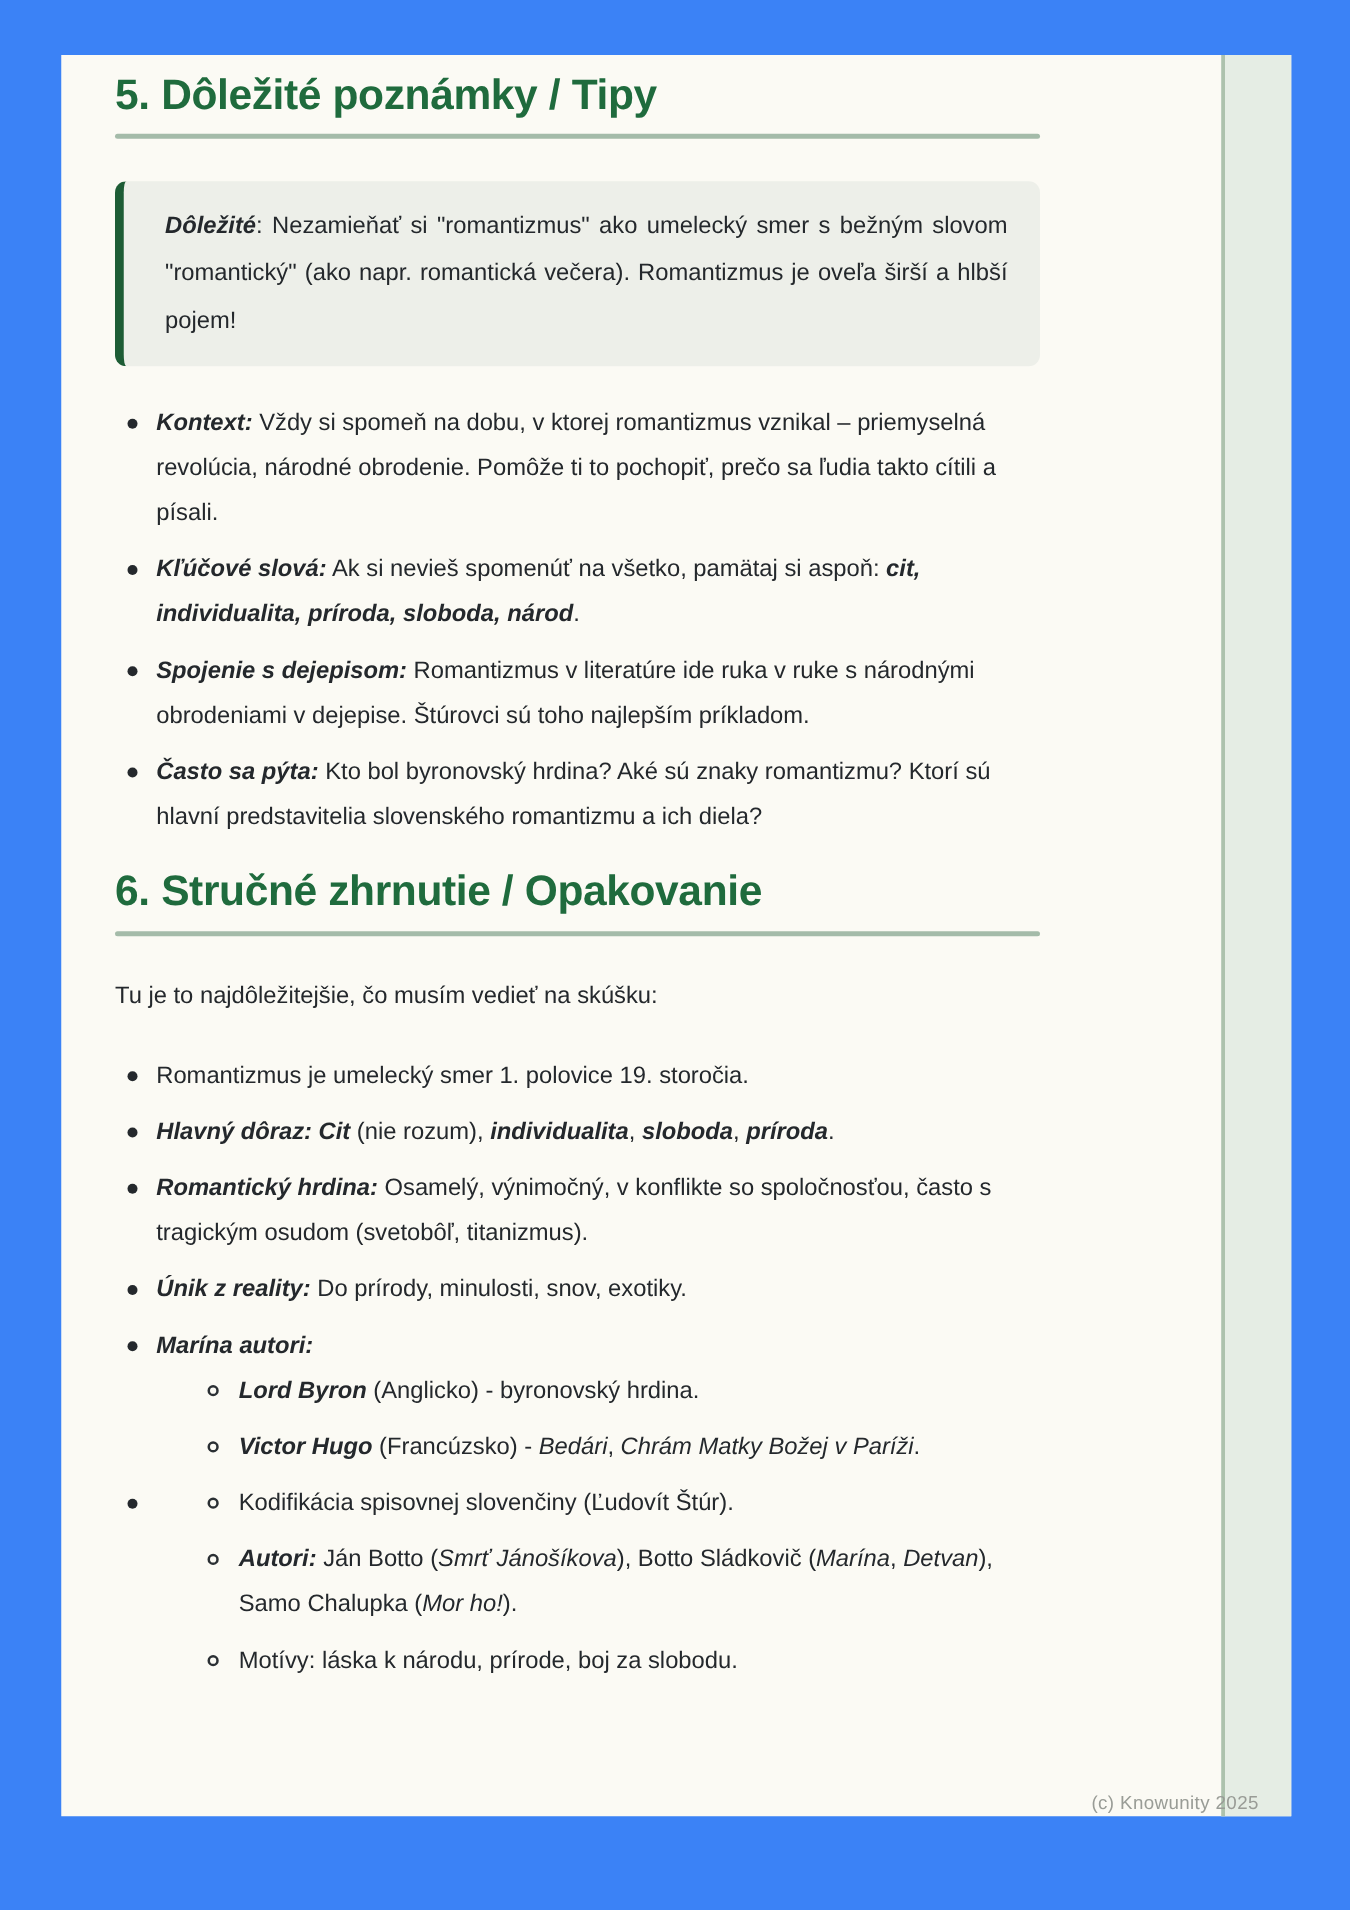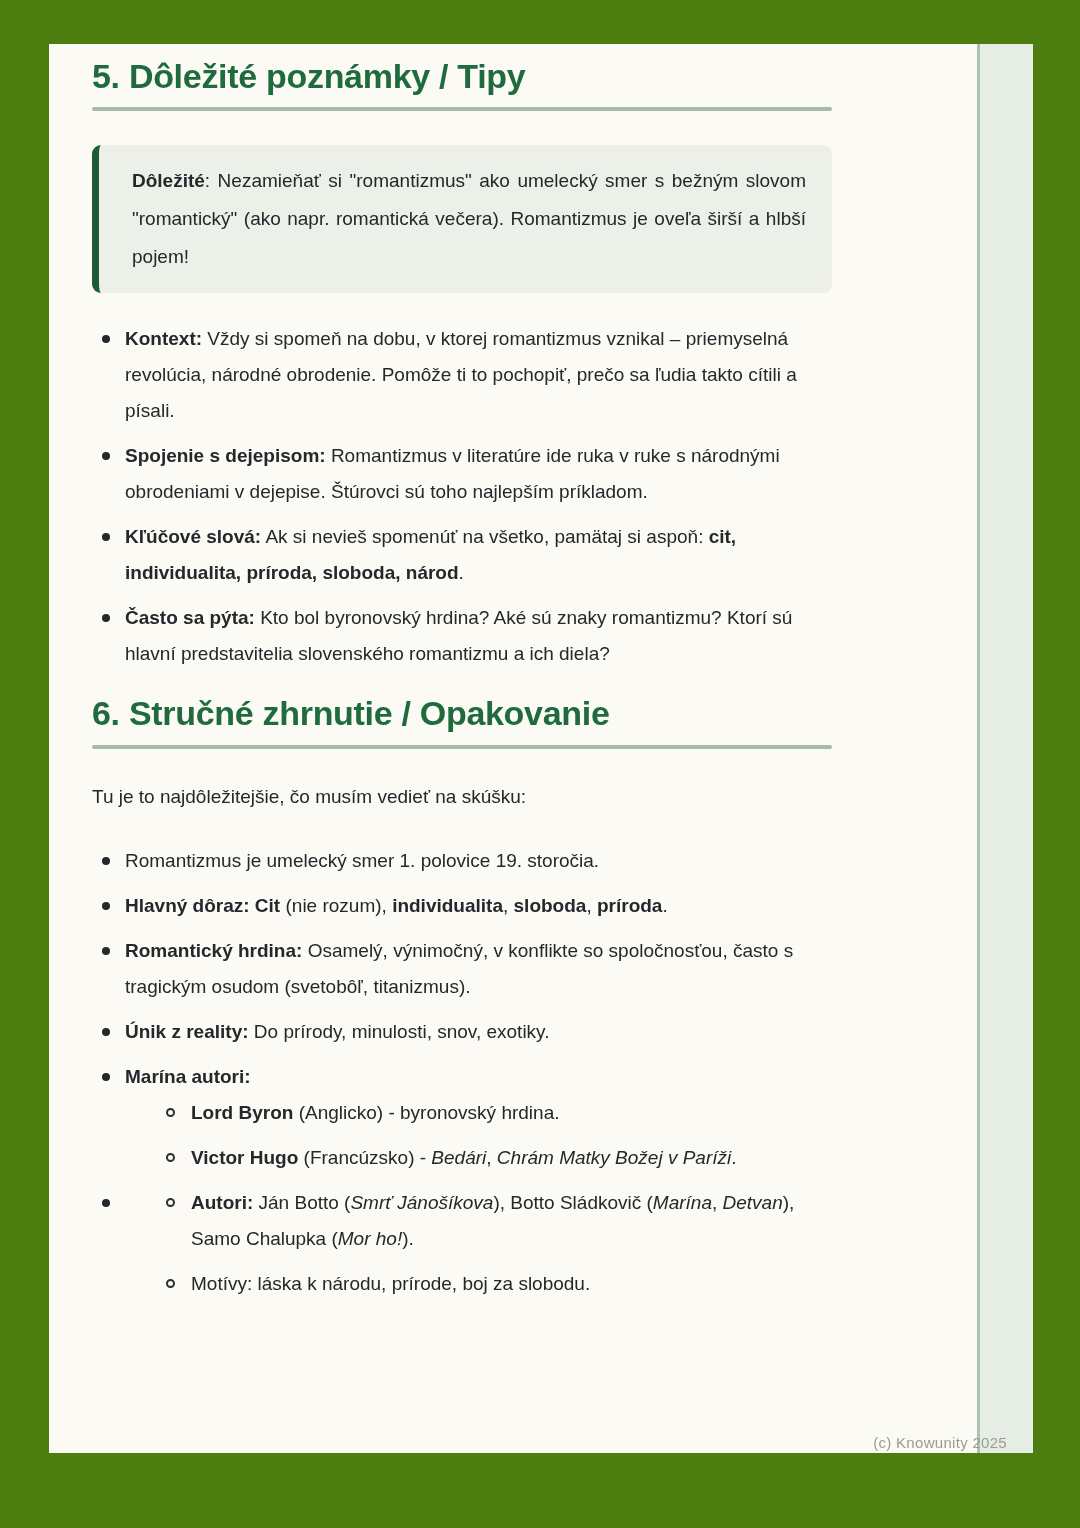--- a/index.html
+++ b/index.html
@@ -1,20 +1,20 @@
 <!DOCTYPE html>
 <html><head>
 <meta charset="utf-8">
 <style>
   html, body { margin: 0; padding: 0; background: #ffffff; }
   .canvas {
     position: relative;
     width: 1080px;
     height: 1528px;
-    background: #4d7c0f;
+    background: #3b82f6;
     overflow: hidden;
     font-family: "Liberation Sans", sans-serif;
   }
   .sheet {
     position: absolute;
     left: 49px;
     top: 44px;
     width: 984px;
     height: 1409px;
     background: #fbfaf4;
@@ -92,21 +92,21 @@
   }
   ul.sublist > li { margin-bottom: 9px; }
   ul.sublist > li > .marker {
     background: transparent;
     border: 2px solid #2a2f33;
     width: 9px;
     height: 9px;
     top: 13px;
     left: 8px;
   }
-  .b { font-weight: 700; }
+  .b { font-weight: 700; font-style: italic; }
   .i { font-style: italic; text-align: center; }
   .copyright {
     position: absolute;
     right: 26px;
     bottom: 2px;
     font-size: 15px;
     color: #999c96;
     z-index: 3;
     letter-spacing: 0.3px;
   }
@@ -127,25 +127,25 @@
         <div class="callout-text"><span class="b ">Dôležité</span><span class="">: Nezamieňať si "romantizmus" ako umelecký smer s bežným slovom "romantický" (ako napr. romantická večera). Romantizmus je oveľa širší a hlbší pojem!</span></div>
       </div>
 
       <ul class="notes-list" id="list-5">
           <li class="note-item">
             <span class="marker"></span>
             <div><span class="b ">Kontext:</span><span class=""> Vždy si spomeň na dobu, v ktorej romantizmus vznikal – priemyselná revolúcia, národné obrodenie. Pomôže ti to pochopiť, prečo sa ľudia takto cítili a písali.</span></div>
           </li>
           <li class="note-item">
             <span class="marker"></span>
+            <div><span class="b ">Kľúčové slová:</span><span class=""> Ak si nevieš spomenúť na všetko, pamätaj si aspoň: </span><span class="b ">cit, individualita, príroda, sloboda, národ</span><span class="">.</span></div>
+          </li>
+          <li class="note-item">
+            <span class="marker"></span>
             <div><span class="b ">Spojenie s dejepisom:</span><span class=""> Romantizmus v literatúre ide ruka v ruke s národnými obrodeniami v dejepise. Štúrovci sú toho najlepším príkladom.</span></div>
-          </li>
-          <li class="note-item">
-            <span class="marker"></span>
-            <div><span class="b ">Kľúčové slová:</span><span class=""> Ak si nevieš spomenúť na všetko, pamätaj si aspoň: </span><span class="b ">cit, individualita, príroda, sloboda, národ</span><span class="">.</span></div>
           </li>
           <li class="note-item">
             <span class="marker"></span>
             <div><span class="b ">Často sa pýta:</span><span class=""> Kto bol byronovský hrdina? Aké sú znaky romantizmu? Ktorí sú hlavní predstavitelia slovenského romantizmu a ich diela?</span></div>
           </li>
         </ul>
 
       <h2 class="section-title" id="heading-6">6. Stručné zhrnutie / Opakovanie</h2>
       <div class="rule"></div>
 
@@ -178,20 +178,24 @@
               </li>
               <li class="note-item">
                 <span class="marker"></span>
                 <div><span class="b ">Victor Hugo</span><span class=""> (Francúzsko) - </span><span class="i">Bedári</span><span class="">, </span><span class="i">Chrám Matky Božej v Paríži</span><span class="">.</span></div>
               </li>
             </ul>
           </li>
           <li class="note-item">
             <span class="marker"></span>
             <ul class="sublist">
+              <li class="note-item">
+                <span class="marker"></span>
+                <div><span class="">Kodifikácia spisovnej slovenčiny (Ľudovít Štúr).</span></div>
+              </li>
               <li class="note-item">
                 <span class="marker"></span>
                 <div><span class="b ">Autori:</span><span class=""> Ján Botto (</span><span class="i">Smrť Jánošíkova</span><span class="">), Botto Sládkovič (</span><span class="i">Marína</span><span class="">, </span><span class="i">Detvan</span><span class="">), Samo Chalupka (</span><span class="i">Mor ho!</span><span class="">).</span></div>
               </li>
               <li class="note-item">
                 <span class="marker"></span>
                 <div><span class="">Motívy: láska k národu, prírode, boj za slobodu.</span></div>
               </li>
             </ul>
           </li>

